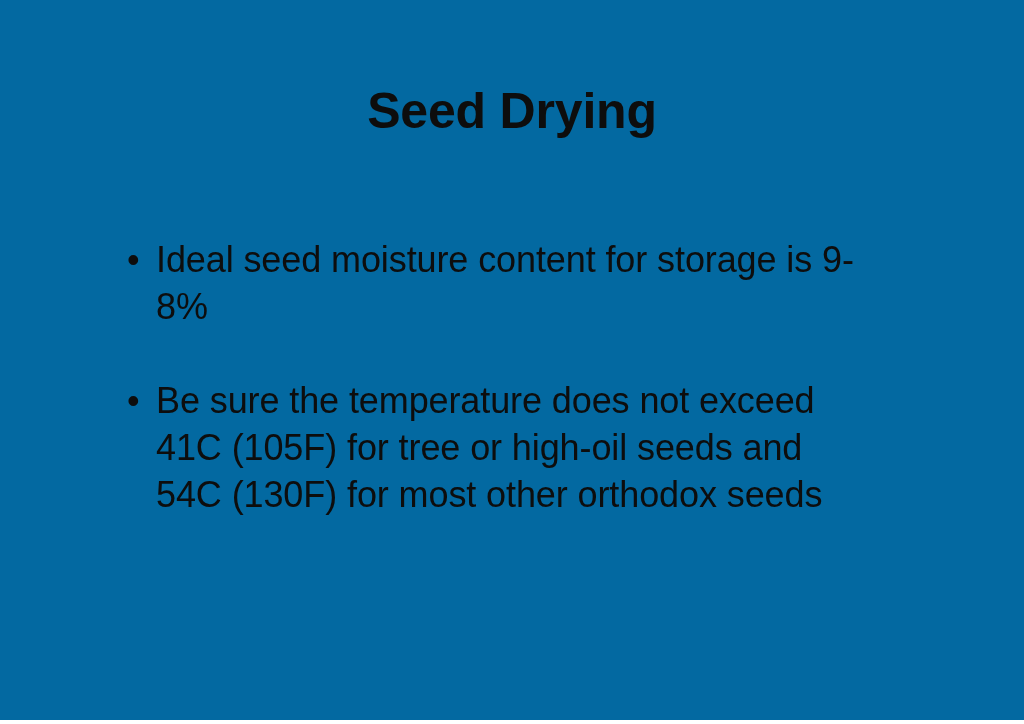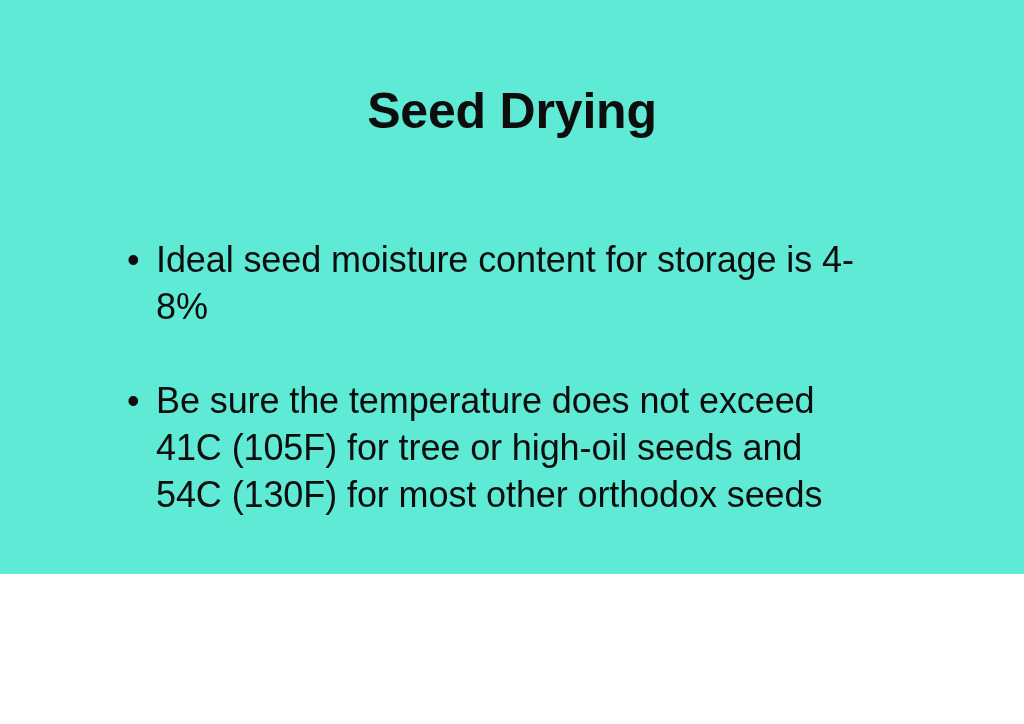--- a/index.html
+++ b/index.html
@@ -12,22 +12,22 @@
     height: 724px;
     background: #ffffff;
     font-family: "Liberation Sans", "DejaVu Sans", sans-serif;
     color: #000000;
     overflow: hidden;
   }
 
   .slide {
     position: relative;
     width: 1024px;
-    height: 574px;
-    background: #5eead4;
+    height: 720px;
+    background: #0369a1;
     box-sizing: border-box;
   }
 
   
   .slide-title {
     position: absolute;
     left: 0;
     top: 82px;
     width: 1024px;
     text-align: center;
@@ -85,21 +85,21 @@
 <body>
 
 <div class="slide">
 
   <div class="slide-title">Seed Drying</div>
 
   <div class="slide-body">
 
     <div class="bullet-item">
       <span class="bullet-marker">•</span>
-      <span class="bullet-text">Ideal seed moisture content for storage is 4-8%</span>
+      <span class="bullet-text">Ideal seed moisture content for storage is 9-8%</span>
     </div>
 
     <div class="bullet-item">
       <span class="bullet-marker">•</span>
       <span class="bullet-text narrow">Be sure the temperature does not exceed 41C (105F) for tree or high-oil seeds and 54C (130F) for most other orthodox seeds</span>
     </div>
 
   </div>
 
 </div>

